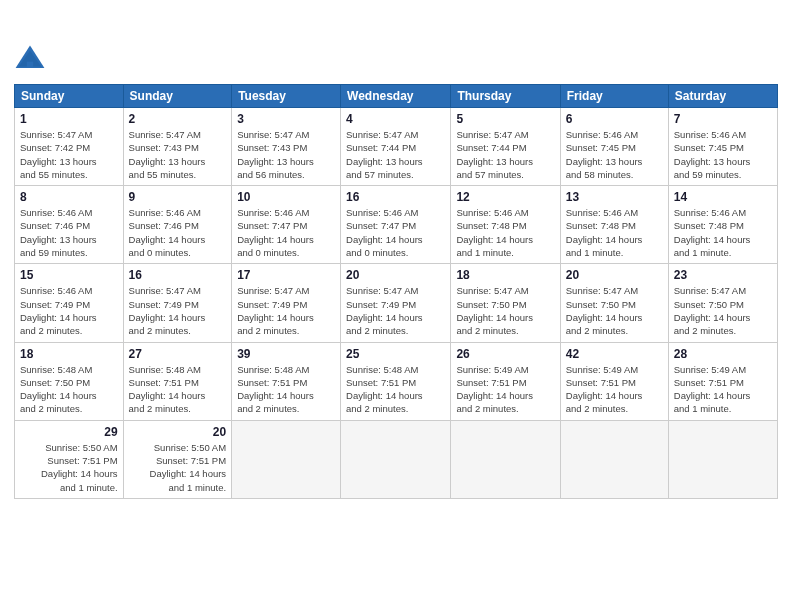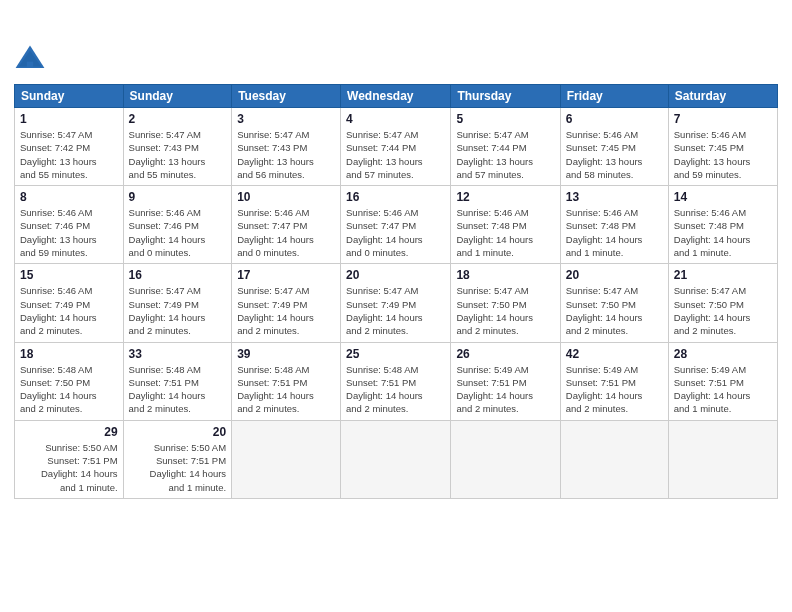--- a/index.html
+++ b/index.html
@@ -276,37 +276,37 @@
 and 2 minutes.</div>
           </td>
           <td>
             <span class="day-num">20</span>
             <div class="day-info" style="white-space: pre-line;">Sunrise: 5:47 AM
 Sunset: 7:50 PM
 Daylight: 14 hours
 and 2 minutes.</div>
           </td>
           <td>
-            <span class="day-num">21</span>
+            <span class="day-num">23</span>
             <div class="day-info" style="white-space: pre-line;">Sunrise: 5:47 AM
 Sunset: 7:50 PM
 Daylight: 14 hours
 and 2 minutes.</div>
           </td>
         </tr>
         <tr>
           <td>
             <span class="day-num">18</span>
             <div class="day-info" style="white-space: pre-line;">Sunrise: 5:48 AM
 Sunset: 7:50 PM
 Daylight: 14 hours
 and 2 minutes.</div>
           </td>
           <td>
-            <span class="day-num">33</span>
+            <span class="day-num">27</span>
             <div class="day-info" style="white-space: pre-line;">Sunrise: 5:48 AM
 Sunset: 7:51 PM
 Daylight: 14 hours
 and 2 minutes.</div>
           </td>
           <td>
             <span class="day-num">39</span>
             <div class="day-info" style="white-space: pre-line;">Sunrise: 5:48 AM
 Sunset: 7:51 PM
 Daylight: 14 hours

